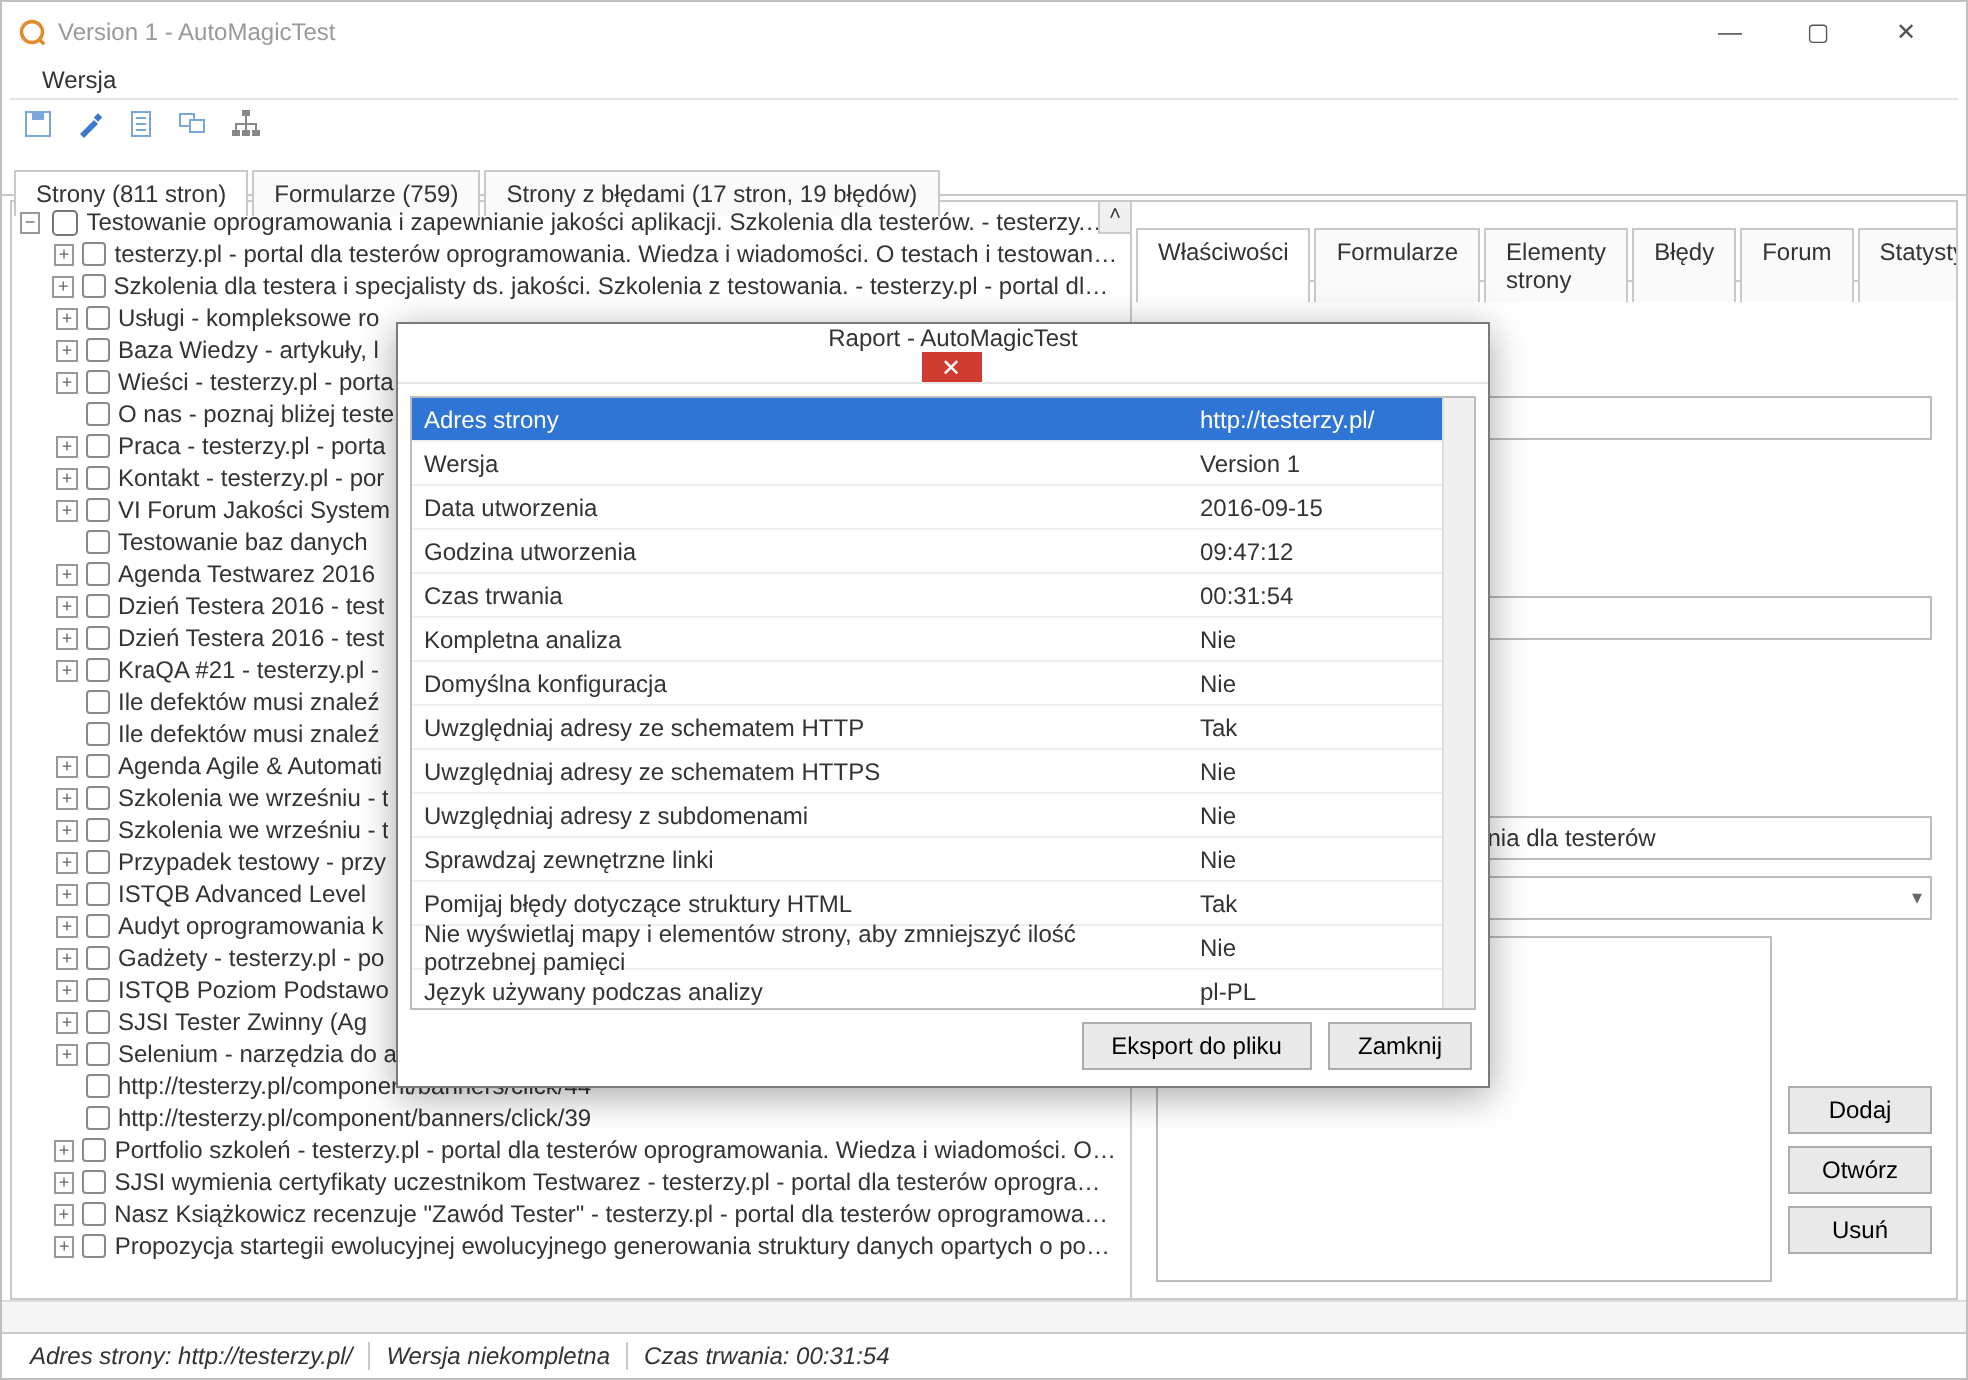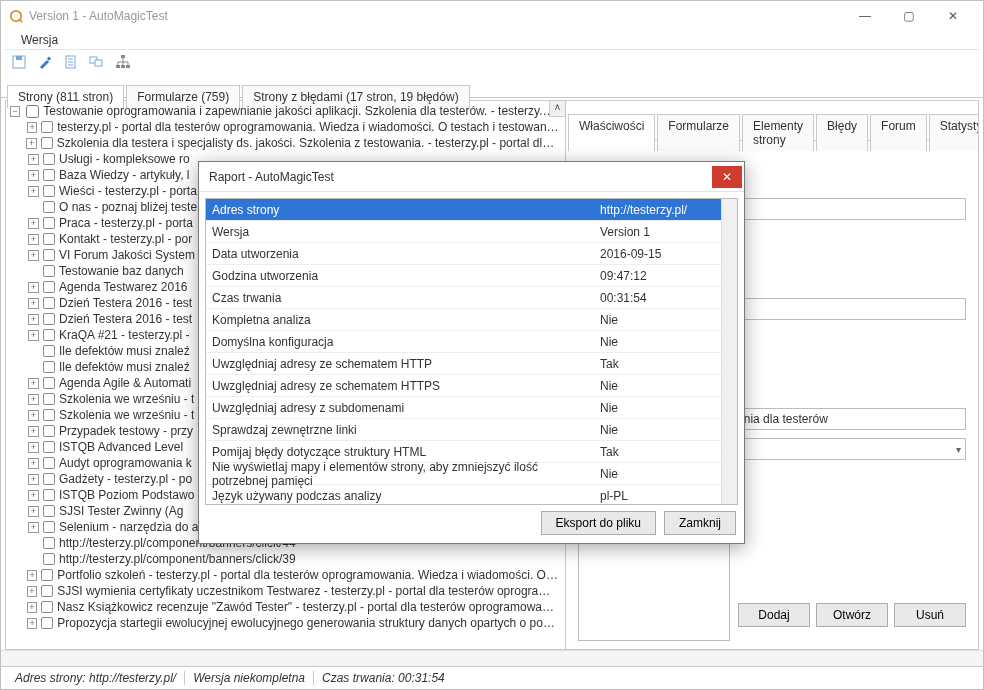--- a/index.html
+++ b/index.html
@@ -30,29 +30,29 @@
 .tree-row .doc { width: 12px; height: 12px; border: 1px solid #888; border-radius: 2px; margin-right: 4px; background: #fff; flex-shrink:0; }
 .tree-row .lbl { overflow: hidden; text-overflow: ellipsis; }
 .tree-scroll-arrow { position: absolute; top: 0; right: 0; width: 16px; height: 16px; background: #f0f0f0; border-left: 1px solid #ccc; border-bottom: 1px solid #ccc; text-align: center; font-size: 10px; line-height: 14px; }
 .hscroll { height: 16px; border-top: 1px solid #ddd; background: #f5f5f5; }
 .right-pane { flex: 1; display: flex; flex-direction: column; padding: 2px; overflow:hidden;gap:33px; }
 .right-tabs { display: flex; border-bottom: 1px solid #c9c9c9; }
 .right-tabs .tab { font-size: 12px; }
 .right-content { padding: 6px 10px; flex:1; display:flex; flex-direction:column; }
 .field-label { margin-top: 2px; margin-bottom: 2px; }
 .field-box { border: 1px solid #bcbcbc; height: 22px; width: 100%; }
-.side-buttons { display:flex; flex-direction:row; gap:6px; align-items:flex-end; margin-top:auto; padding:10px 0 14px 0;justify-content:space-between;}
+.side-buttons { display:flex; flex-direction:column; gap:6px; align-items:flex-end; margin-top:auto; padding:10px 0 14px 0;justify-content:space-between;}
 .side-buttons button { width: 72px; height: 24px; border: 1px solid #adadad; background: #e9e9e9; }
 .statusbar { border-top: 1px solid #c9c9c9; display: flex; padding: 4px 6px; gap: 0; }
 .statusbar .cell { border-right: 1px solid #c9c9c9; padding: 0 8px; font-style: italic; }
 .statusbar .cell:last-child { border-right: none; }
 
 
 .overlay { position: absolute; left: 197px; top: 160px; width: 547px; height: 383px; background: #fff; border: 1px solid #7a7a7a; box-shadow: 0 4px 18px rgba(0,0,0,.35); display:flex; flex-direction:column; }
-.dlg-title { height: 30px; display: flex; align-items: center; padding: 0 0 0 10px; border-bottom: 1px solid #e5e5e5; }
+.dlg-title { height: 30px; display: flex; align-items: center; padding: 0 0 0 10px; border-bottom: 1px solid #e5e5e5; flex-direction: column; }
 .dlg-title .t { flex: 1; }
 .dlg-close { width: 30px; height: 22px; background: #cf3b2f; color: #fff; display:flex; align-items:center; justify-content:center; font-size: 12px; margin-right:2px;}
 .dlg-table-wrap { flex:1; border: 1px solid #bcbcbc; margin: 6px; overflow: auto; position:relative;}
 .dlg-row { display:flex; border-bottom: 1px solid #eee; height: 22px; align-items:center; }
 .dlg-row .k { width: 388px; padding-left: 6px; }
 .dlg-row .v { flex:1; padding-left: 6px; }
 .dlg-row.sel { background: #2f75d6; color: #fff; }
 .dlg-vscroll { position:absolute; top:0; right:0; width:16px; height:100%; background:#f0f0f0; border-left:1px solid #ddd;}
 .dlg-buttons { display:flex; justify-content:flex-end; gap:8px; padding: 0 8px 8px 0; }
 .dlg-buttons button { height: 24px; padding: 0 14px; border: 1px solid #adadad; background: #e9e9e9; }

